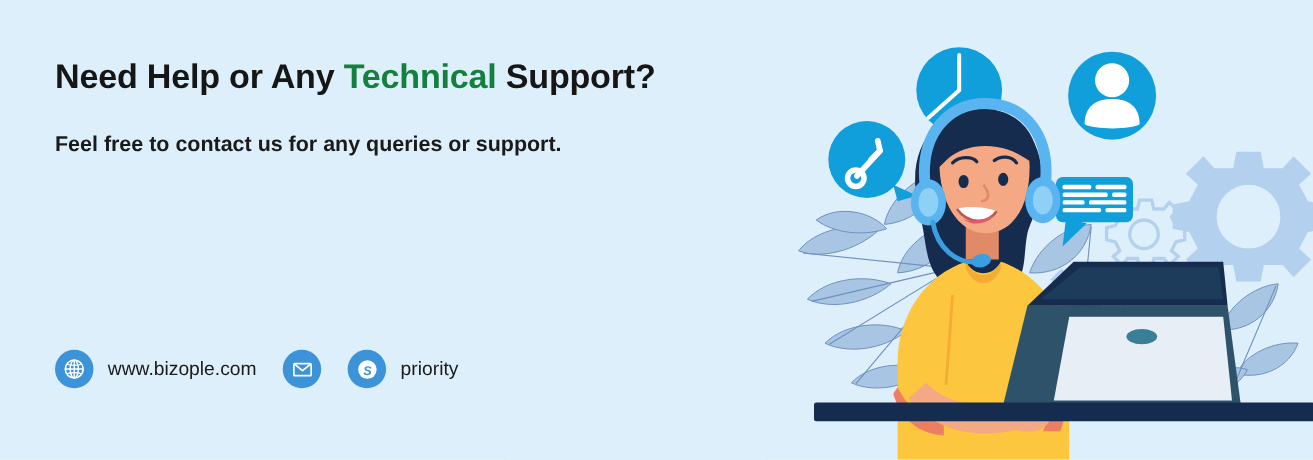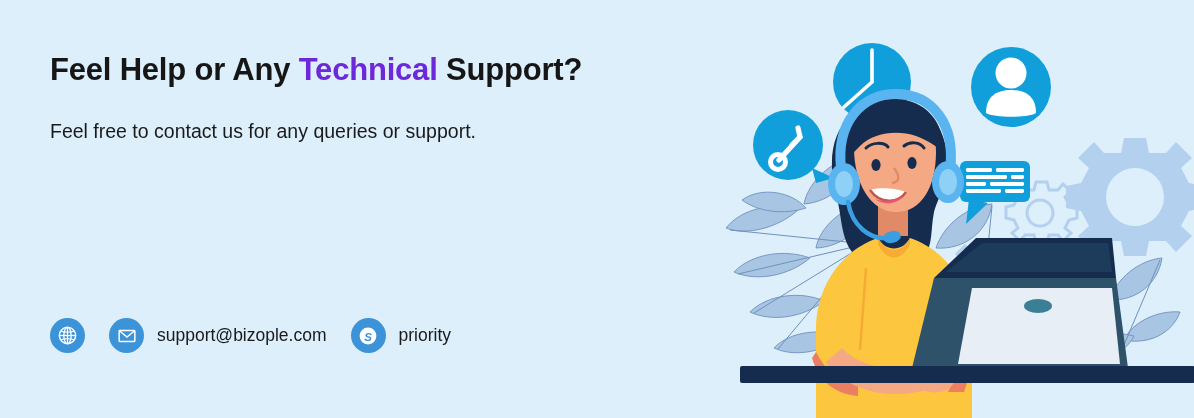--- a/index.html
+++ b/index.html
@@ -28,31 +28,31 @@
     width: 690px;
   }
   .headline {
     font-size: 31px;
     font-weight: bold;
     color: #161616;
     letter-spacing: -0.2px;
     margin: 0 0 20px 0;
     white-space: nowrap;
   }
-  .headline .accent { color: #6d28d9; }
+  .headline .accent { color: #15803d; }
 
   .para {
     font-size: 19.5px;
     color: #1a1a1a;
     line-height: 33px;
     margin: 0;
     font-weight: 400;
   }
   .para .line { display: block; white-space: nowrap; }
-  .para2 { margin-top: 27px; }
+  .para2 { margin-top: 27px; font-weight: bold; }
 
   
   .contacts {
     position: absolute;
     left: 50px;
     top: 318px;
     display: flex;
     align-items: center;
   }
   .contact {
@@ -87,21 +87,21 @@
   }
   .illustration svg { display: block; }
 </style>
 </head>
 <body>
 
 <div id="banner">
 
   <div class="content">
 
-    <h1 class="headline"><span>Feel Help or Any </span><span class="accent">Technical</span><span> Support?</span></h1>
+    <h1 class="headline"><span>Need Help or Any </span><span class="accent">Technical</span><span> Support?</span></h1>
 
     <p class="para">
     </p>
 
     <p class="para para2">
       <span class="line">Feel free to contact us for any queries or support.</span>
     </p>
   </div>
 
   <div class="contacts">
@@ -110,30 +110,30 @@
       <span class="badge">
         <svg width="21" height="21" viewBox="0 0 24 24">
           <circle cx="12" cy="12" r="9.3" fill="none" stroke="#ffffff" stroke-width="1.7"></circle>
           <ellipse cx="12" cy="12" rx="4.2" ry="9.3" fill="none" stroke="#ffffff" stroke-width="1.5"></ellipse>
           <line x1="2.7" y1="12" x2="21.3" y2="12" stroke="#ffffff" stroke-width="1.5"></line>
           <path d="M4.4 6.8 C7.5 8.7 16.5 8.7 19.6 6.8" fill="none" stroke="#ffffff" stroke-width="1.3"></path>
           <path d="M4.4 17.2 C7.5 15.3 16.5 15.3 19.6 17.2" fill="none" stroke="#ffffff" stroke-width="1.3"></path>
           <line x1="12" y1="2.7" x2="12" y2="21.3" stroke="#ffffff" stroke-width="1.5"></line>
         </svg>
       </span>
+      <span class="label">www.bizople.com</span>
     </div>
 
     <div class="contact">
       <span class="badge">
         <svg width="20" height="20" viewBox="0 0 24 24">
           <rect x="2.6" y="5.4" width="18.8" height="13.2" rx="0.8" fill="none" stroke="#ffffff" stroke-width="1.8"></rect>
           <path d="M3.2 6 L12 13.2 L20.8 6" fill="none" stroke="#ffffff" stroke-width="1.8"></path>
         </svg>
       </span>
-      <span class="label">support@bizople.com</span>
     </div>
 
     <div class="contact">
       <span class="badge">
         <svg width="24" height="24" viewBox="0 0 24 24">
           <rect x="3.6" y="3.6" width="16.8" height="16.8" rx="8.4" fill="#ffffff"></rect>
           <text x="12" y="16.6" text-anchor="middle" font-family="Liberation Sans, sans-serif" font-size="11.5" font-weight="bold" font-style="italic" fill="#3d93d8">S</text>
         </svg>
       </span>
       <span class="label">priority</span>

